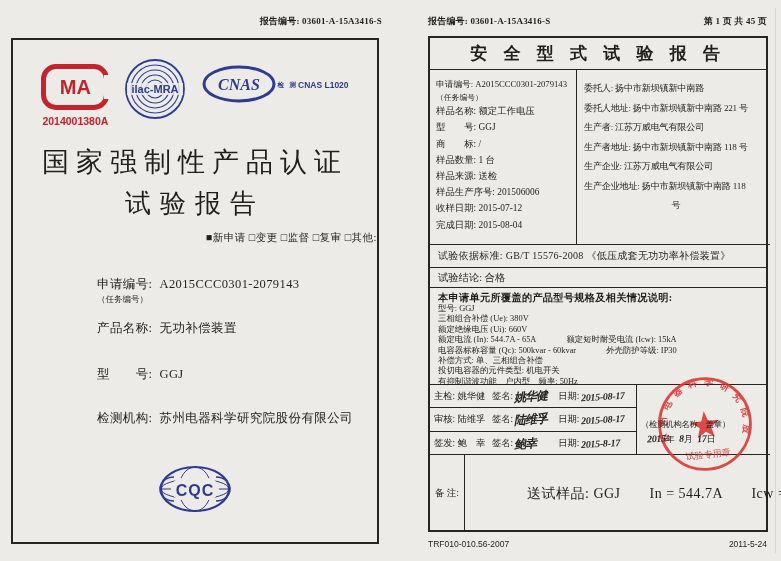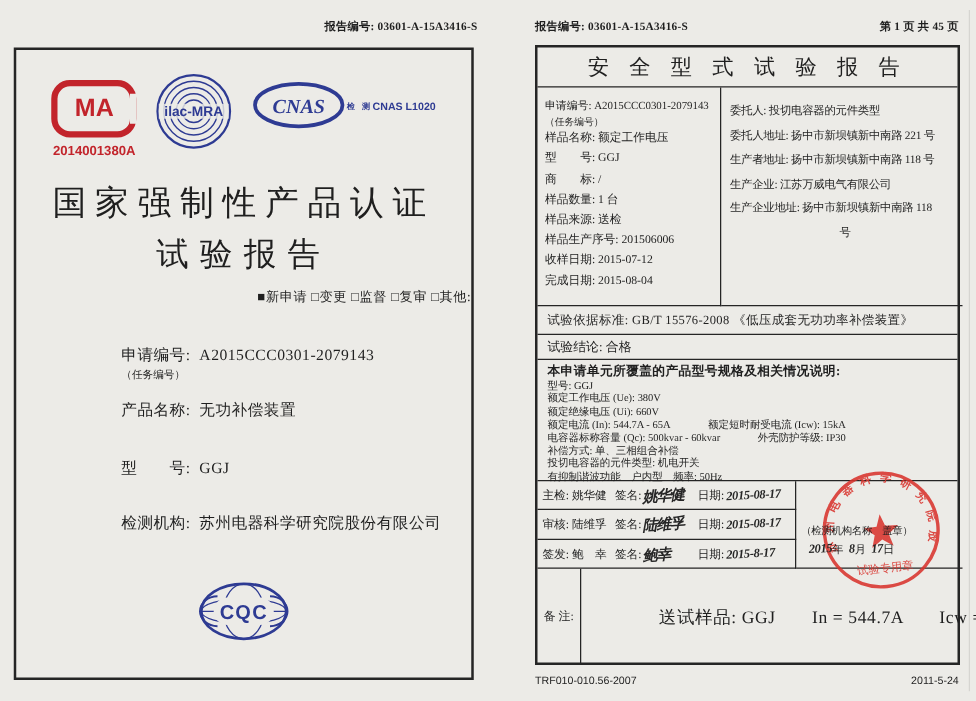--- a/index.html
+++ b/index.html
@@ -39,21 +39,21 @@
   .lp-field{left:84px;font-size:12.5px;letter-spacing:.4px;white-space:nowrap;}
   .lp-field .val{margin-left:7px;}
   .lp-sub{left:84px;font-size:8.5px;}
   .cqc-wrap{top:424px;width:100%;display:flex;justify-content:center;}
 
   
   .rp-head-left{left:428px;top:15px;}
   .rp-head-right{right:14px;top:15px;}
   .rtable{left:428px;top:36px;width:340px;height:496px;border:2px solid #252525;}
   .rt{position:absolute;box-sizing:border-box;}
-  .rt-title{left:0;top:0;width:100%;height:32px;border-bottom:1.5px solid #252525;display:flex;align-items:center;justify-content:center;font-size:17px;font-weight:400;letter-spacing:6px;white-space:nowrap;}
+  .rt-title{left:0;top:0;width:100%;height:32px;border-bottom:1.5px solid #252525;display:flex;align-items:center;justify-content:center;font-size:17px;font-weight:700;letter-spacing:6px;white-space:nowrap;}
   .rt-sample{left:0;top:32px;width:147px;height:175px;border-right:1.5px solid #252525;border-bottom:1.5px solid #252525;padding:6px 2px 0 6px;}
   .sline{font-size:9.4px;line-height:16.2px;white-space:nowrap;}
   .sline.first{font-size:8.7px;}
   .sline.sub{font-size:7.8px;line-height:11px;}
   .rt-client{left:147px;top:32px;width:193px;height:175px;border-bottom:1.5px solid #252525;padding:9px 2px 0 7px;}
   .cline{font-size:9.1px;line-height:19.5px;white-space:nowrap;letter-spacing:-.2px;}
   .cline.cont{text-align:center;}
   .rt-standard{left:0;top:207px;width:100%;height:23px;border-bottom:1.5px solid #252525;display:flex;align-items:center;padding-left:8px;font-size:10px;letter-spacing:.3px;white-space:nowrap;}
   .rt-conclusion{left:0;top:230px;width:100%;height:20px;border-bottom:1.5px solid #252525;display:flex;align-items:center;padding-left:8px;font-size:10.3px;}
   .rt-coverage{left:0;top:250px;width:100%;height:97px;border-bottom:1.5px solid #252525;padding:3px 0 0 8px;}
@@ -167,39 +167,40 @@
       <div class="sline">型　　号: GGJ</div>
       <div class="sline">商　　标: /</div>
       <div class="sline">样品数量: 1 台</div>
       <div class="sline">样品来源: 送检</div>
       <div class="sline">样品生产序号: 201506006</div>
       <div class="sline">收样日期: 2015-07-12</div>
       <div class="sline">完成日期: 2015-08-04</div>
     </div>
 
     <div class="rt rt-client">
-      <div class="cline">委托人: 投切电容器的元件类型</div>
+      <div class="cline">委托人: 扬中市新坝镇新中南路</div>
       <div class="cline">委托人地址: 扬中市新坝镇新中南路 221 号</div>
+      <div class="cline">生产者: 江苏万威电气有限公司</div>
       <div class="cline">生产者地址: 扬中市新坝镇新中南路 118 号</div>
       <div class="cline">生产企业: 江苏万威电气有限公司</div>
       <div class="cline">生产企业地址: 扬中市新坝镇新中南路 118</div>
       <div class="cline cont">号</div>
     </div>
 
     <div class="rt rt-standard">试验依据标准: GB/T 15576-2008 《低压成套无功功率补偿装置》</div>
     <div class="rt rt-conclusion">试验结论: 合格</div>
 
     <div class="rt rt-coverage">
       <div class="cov-title">本申请单元所覆盖的产品型号规格及相关情况说明:</div>
       <div class="covline">
           <span class="l">型号: GGJ</span>
           <span class="r"></span>
         </div>
       <div class="covline">
-          <span class="l">额定工作电压 (Ue): 380V</span>
+          <span class="l">三相组合补偿 (Ue): 380V</span>
           <span class="r"></span>
         </div>
       <div class="covline">
           <span class="l">额定绝缘电压 (Ui): 660V</span>
           <span class="r"></span>
         </div>
       <div class="covline">
           <span class="l">额定电流 (In): 544.7A - 65A</span>
           <span class="r">额定短时耐受电流 (Icw): 15kA</span>
         </div>

